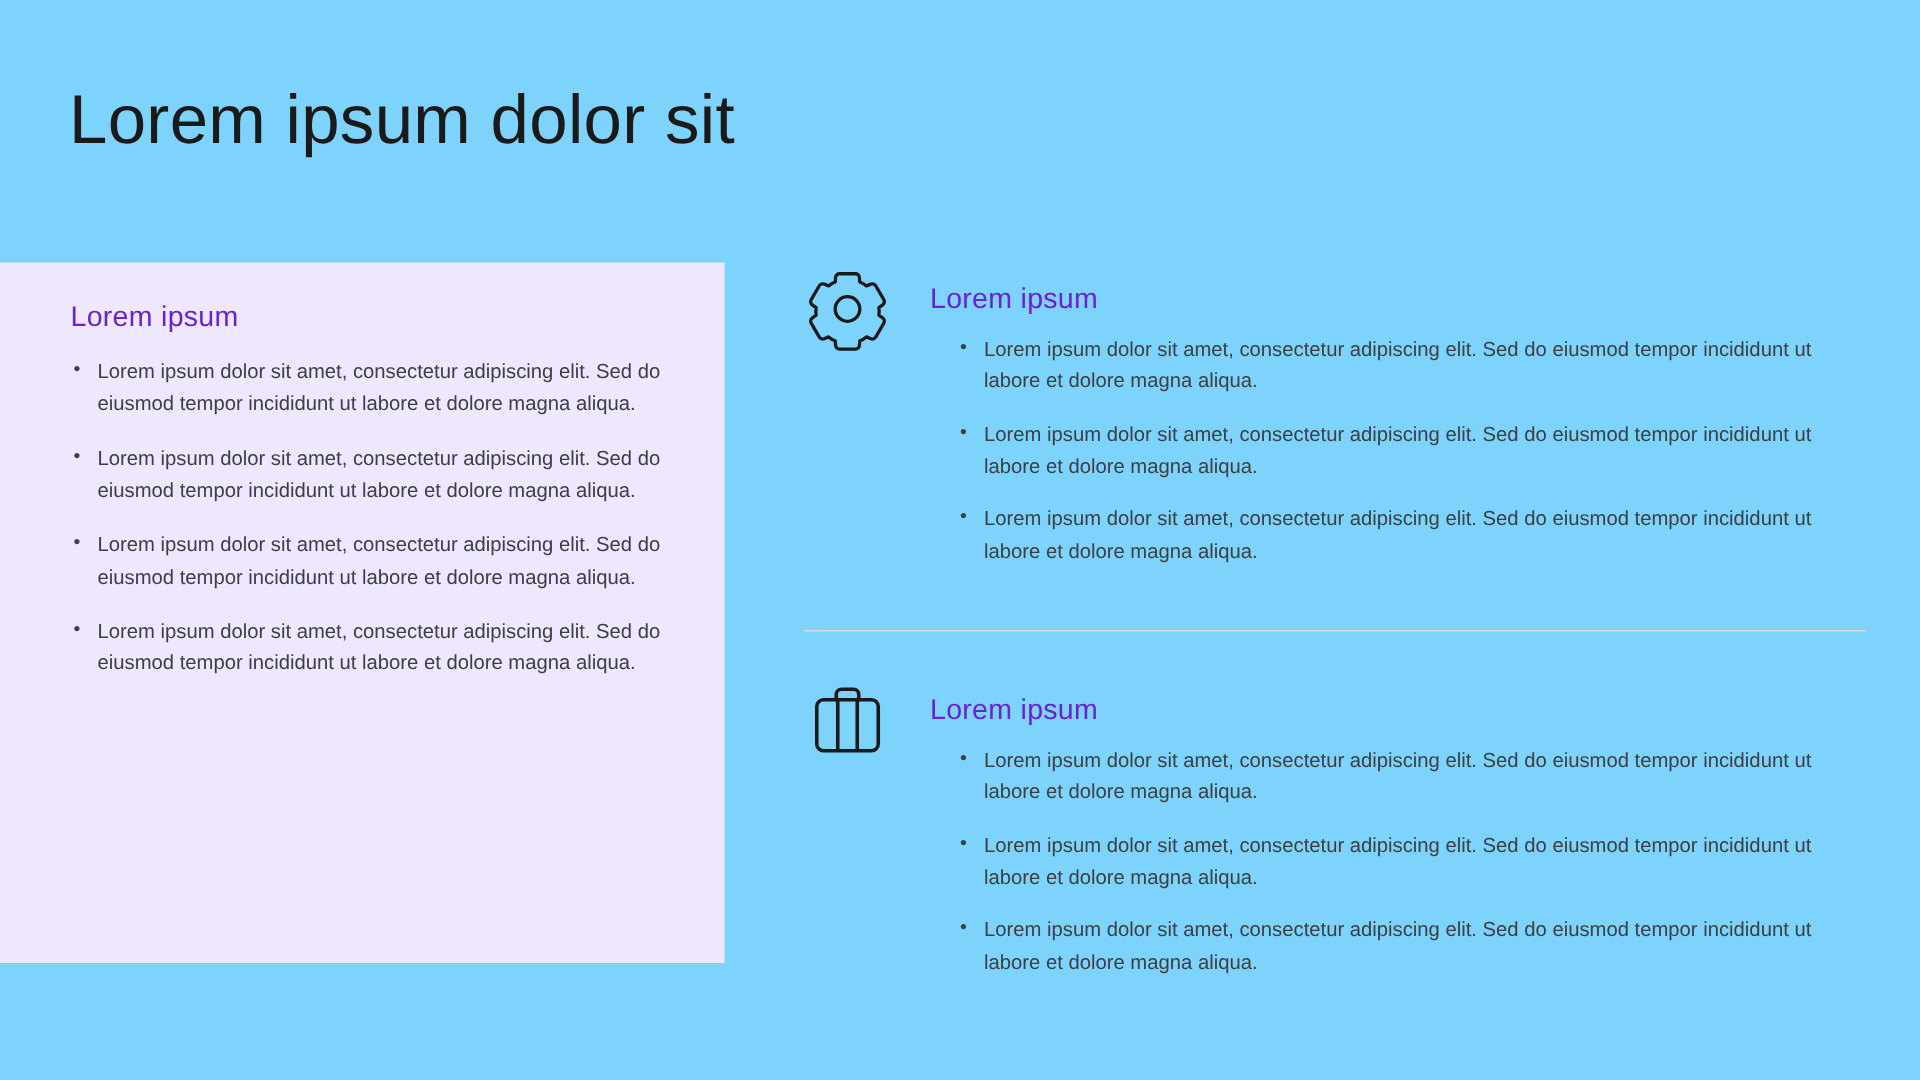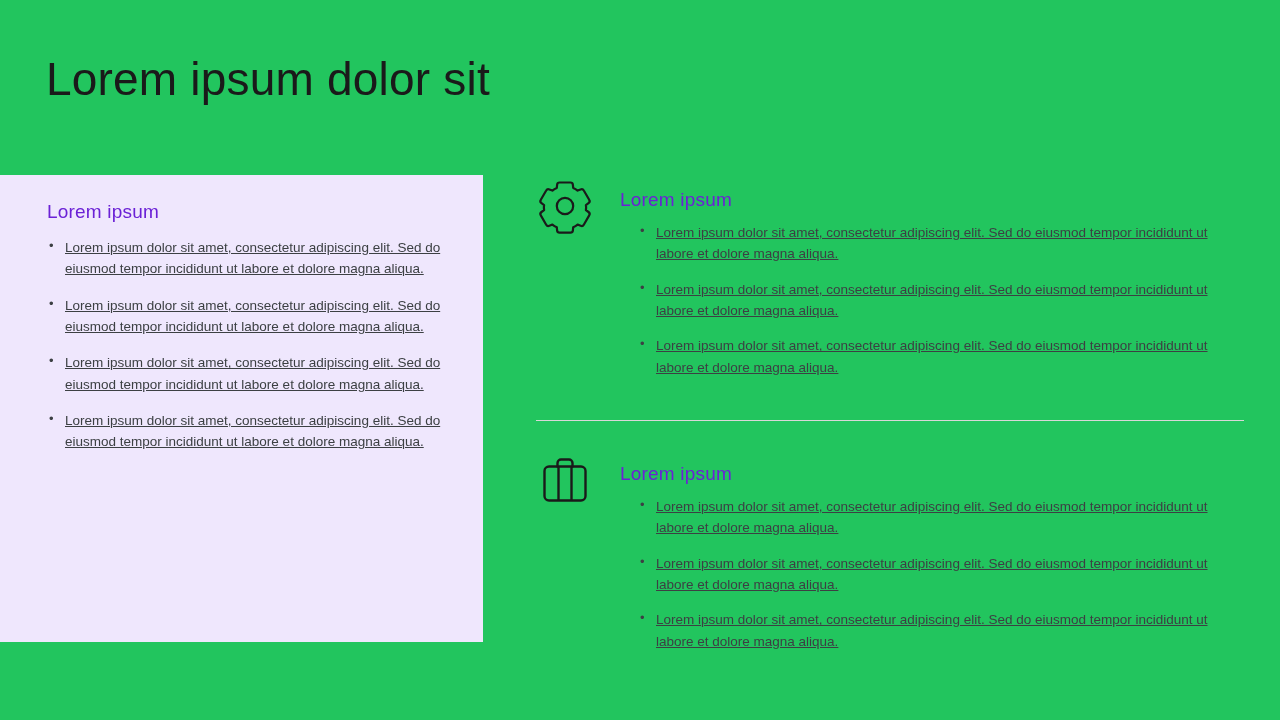--- a/index.html
+++ b/index.html
@@ -11,21 +11,21 @@
     height: 720px;
     background: #ffffff;
     font-family: "Liberation Sans", sans-serif;
     color: #202124;
     overflow: hidden;
   }
   .slide {
     position: relative;
     width: 1280px;
     height: 720px;
-    background: #22c55e;
+    background: #7dd3fc;
   }
   .slide-title {
     position: absolute;
     left: 46px;
     top: 52px;
     font-size: 46px;
     font-weight: 400;
     letter-spacing: 0.2px;
     color: #1a1a1a;
     line-height: 1.2;
@@ -55,21 +55,20 @@
     margin: 0;
     padding: 0;
   }
   .bullet-item {
     position: relative;
     padding-left: 18px;
     margin-bottom: 15px;
     font-size: 13.5px;
     line-height: 1.58;
     color: #3c4043;
-    text-decoration: underline;
   }
   .bullet-item:before {
     content: "•";
     position: absolute;
     left: 2px;
     top: -1px;
     font-size: 13px;
     color: #3c4043;
   }
 

